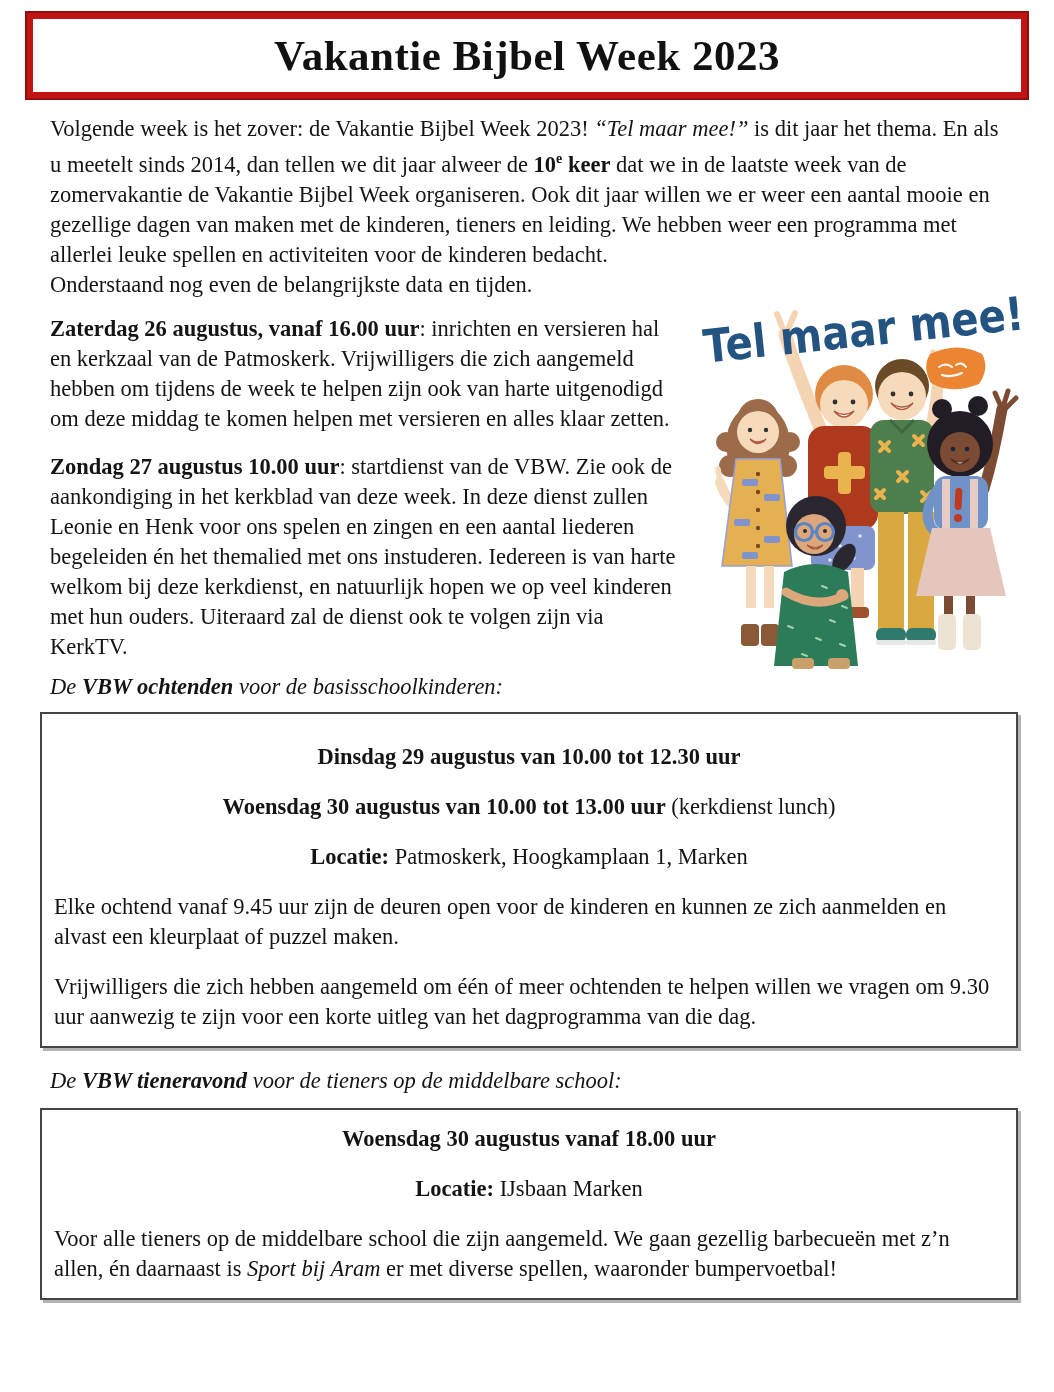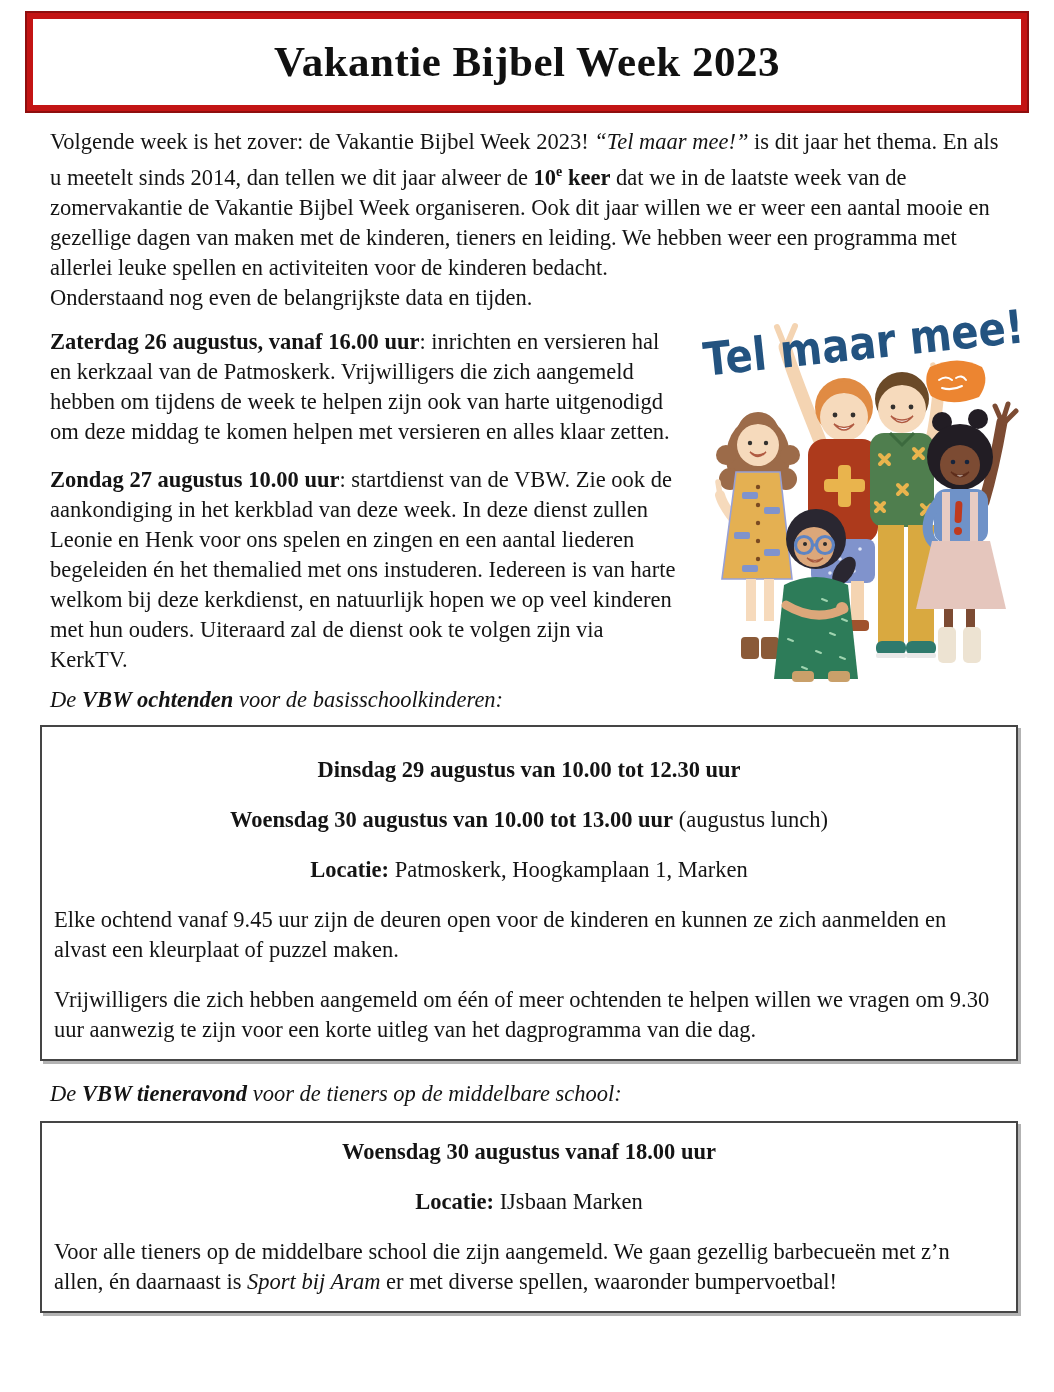--- a/index.html
+++ b/index.html
@@ -11,21 +11,21 @@
     padding: 13px 27px 0 27px;
     background: #ffffff;
     font-family: "Liberation Serif", serif;
     font-size: 22.5px;
     line-height: 30px;
     color: #141414;
     overflow: hidden;
   }
   .title-box {
     box-sizing: border-box;
-    height: 98px;
+    height: 85px;
     border: 6px solid #c31414;
     outline: 2px solid #8f0e0e;
     display: flex;
     align-items: center;
     justify-content: center;
     background: #ffffff;
   }
   .title-box h1 {
     margin: 0;
     font-size: 43px;
@@ -219,21 +219,21 @@
       </div>
 
       <p class="p-sat"><span style="font-weight: bold;">Zaterdag 26 augustus, vanaf 16.00 uur</span><span>: inrichten en versieren hal en kerkzaal van de Patmoskerk. Vrijwilligers die zich aangemeld hebben om tijdens de week te helpen zijn ook van harte uitgenodigd om deze middag te komen helpen met versieren en alles klaar zetten.</span></p>
       <p class="p-sun"><span style="font-weight: bold;">Zondag 27 augustus 10.00 uur</span><span>: startdienst van de VBW. Zie ook de aankondiging in het kerkblad van deze week. In deze dienst zullen Leonie en Henk voor ons spelen en zingen en een aantal liederen begeleiden én het themalied met ons instuderen. Iedereen is van harte welkom bij deze kerkdienst, en natuurlijk hopen we op veel kinderen met hun ouders. Uiteraard zal de dienst ook te volgen zijn via KerkTV.</span></p>
     </div>
 
     <p class="lead"><span style="font-style: italic;">De </span><span style="font-weight: bold; font-style: italic;">VBW ochtenden</span><span style="font-style: italic;"> voor de basisschoolkinderen:</span></p>
 
     <div class="info-box">
       <p class="c"><span style="font-weight: bold; text-align: center;">Dinsdag 29 augustus van 10.00 tot 12.30 uur</span></p>
-      <p class="c"><span style="font-weight: bold;">Woensdag 30 augustus van 10.00 tot 13.00 uur</span><span> (augustus lunch)</span></p>
+      <p class="c"><span style="font-weight: bold;">Woensdag 30 augustus van 10.00 tot 13.00 uur</span><span> (kerkdienst lunch)</span></p>
       <p class="c"><span style="font-weight: bold;">Locatie:</span><span> Patmoskerk, Hoogkamplaan 1, Marken</span></p>
       <p class="pl"><span>Elke ochtend vanaf 9.45 uur zijn de deuren open voor de kinderen en kunnen ze zich aanmelden en alvast een kleurplaat of puzzel maken.</span></p>
       <p class="pl"><span>Vrijwilligers die zich hebben aangemeld om één of meer ochtenden te helpen willen we vragen om 9.30 uur aanwezig te zijn voor een korte uitleg van het dagprogramma van die dag.</span></p>
     </div>
 
     <p class="lead lead2"><span style="font-style: italic;">De </span><span style="font-weight: bold; font-style: italic;">VBW tieneravond</span><span style="font-style: italic;"> voor de tieners op de middelbare school:</span></p>
 
     <div class="info-box box2">
       <p class="c first"><span style="font-weight: bold;">Woensdag 30 augustus vanaf 18.00 uur</span></p>
       <p class="c"><span style="font-weight: bold;">Locatie:</span><span> IJsbaan Marken</span></p>

